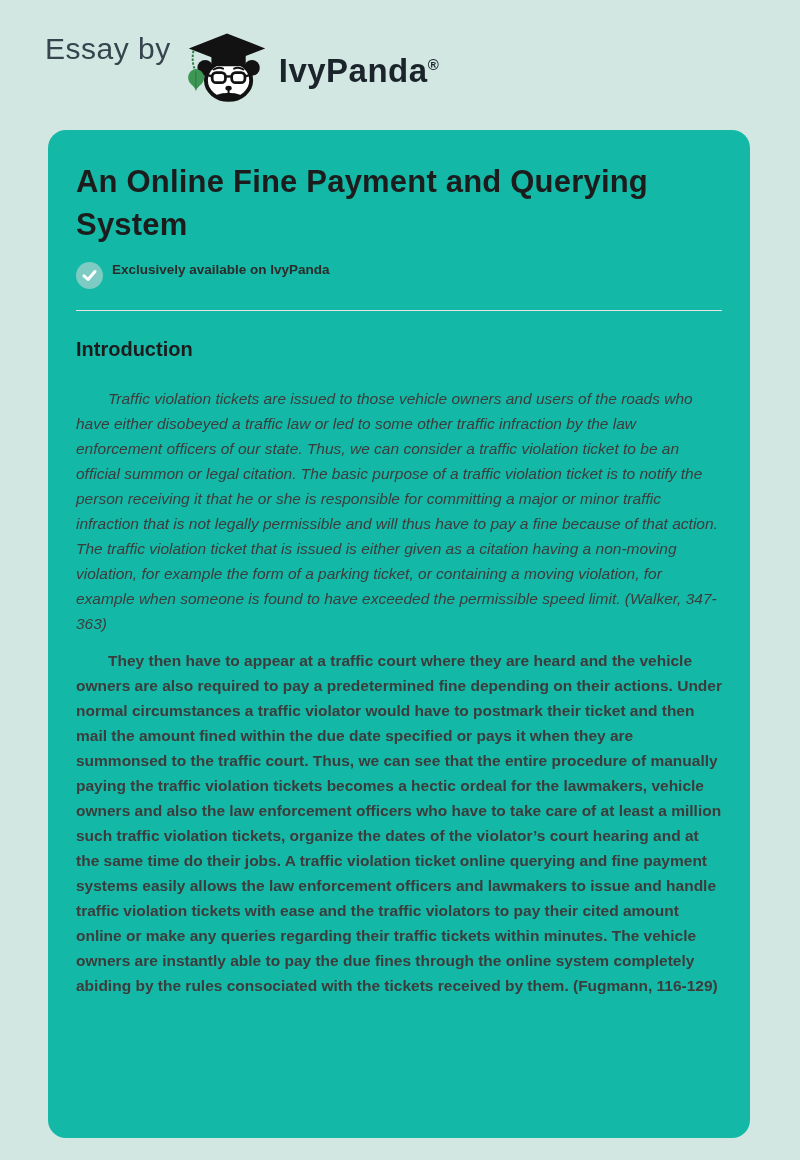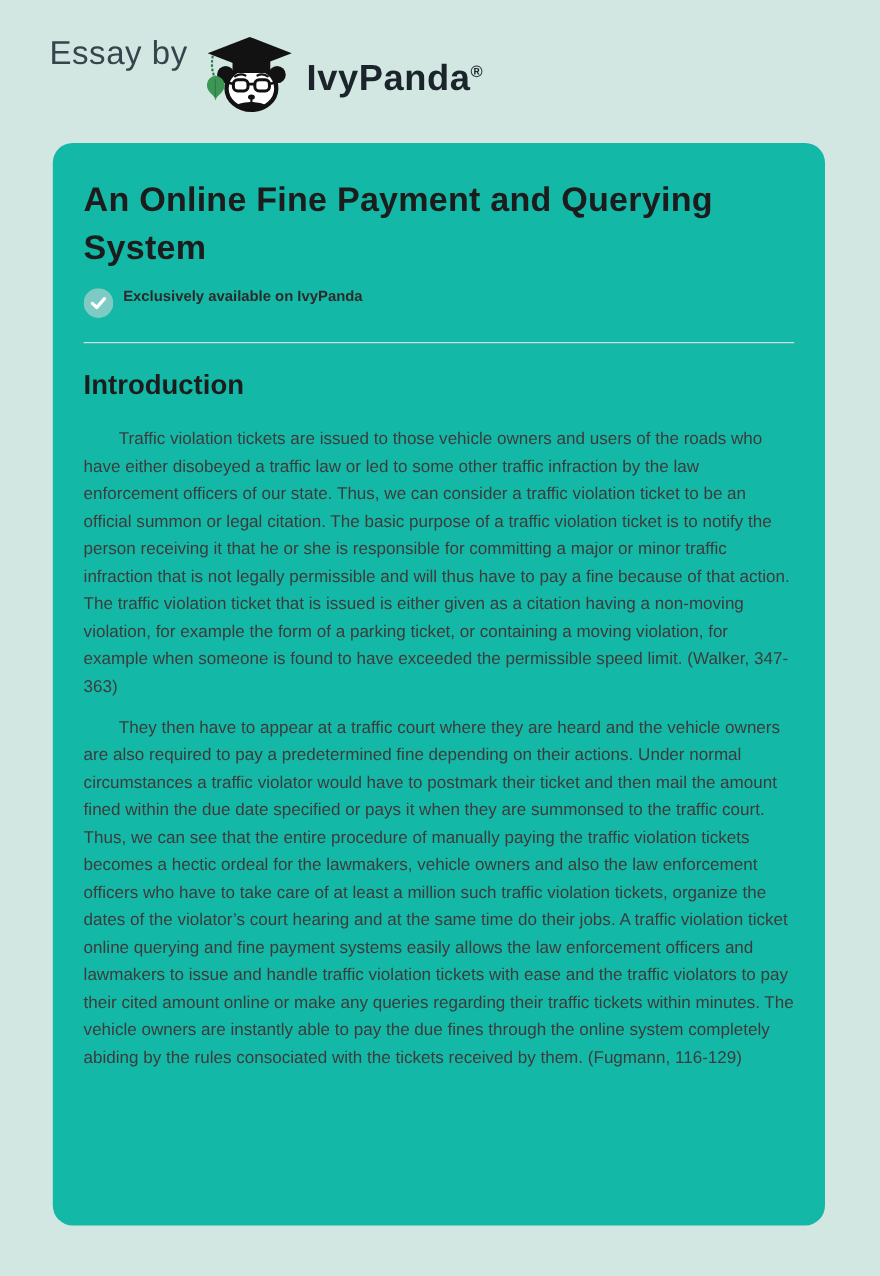--- a/index.html
+++ b/index.html
@@ -68,34 +68,34 @@
     font-weight: 700;
     color: #2b2b2b;
   }
   .divider {
     border: none;
     border-top: 1px solid #e4e4e4;
     margin-top: 17px;
   }
   .section-heading {
     margin-top: 21px;
-    font-size: 25px;
+    font-size: 20px;
     line-height: 34px;
     font-weight: 700;
     color: #1c1c1c;
   }
   .para {
     font-size: 15.5px;
     line-height: 25px;
     color: #3c3c3c;
     text-indent: 32px;
     text-align: left;
   }
-  .para.first { margin-top: 20px; }
-  .para + .para { margin-top: 12px; }
+  .para.first { margin-top: 20px; font-style: italic; }
+  .para + .para { margin-top: 12px; font-weight: bold; }
 </style>
 </head>
 <body>
 
 <div class="header">
   <span class="essay-by">Essay by</span>
 
   <span class="logo-link">
     <span>
       <svg class="logo-svg" viewBox="0 0 110 100" xmlns="http://www.w3.org/2000/svg">

